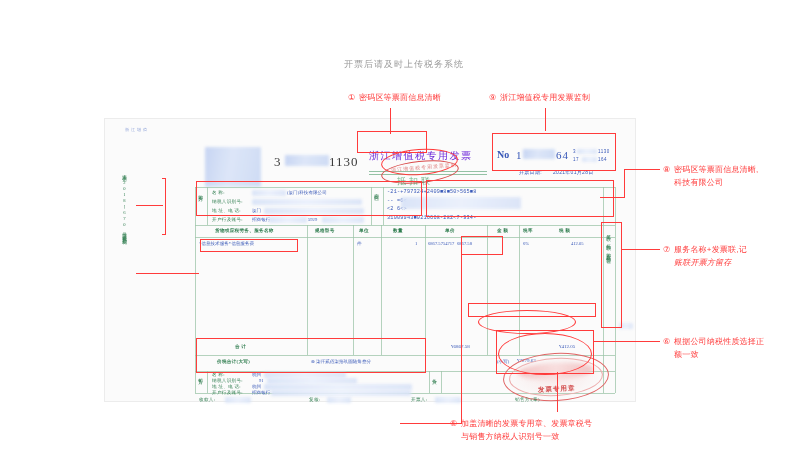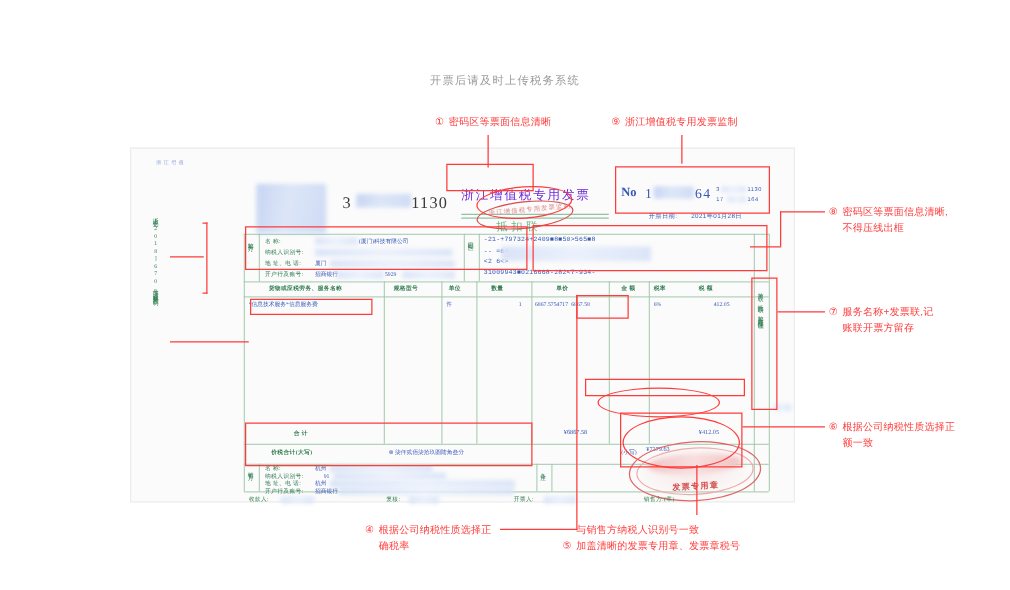--- a/index.html
+++ b/index.html
@@ -304,60 +304,56 @@
   <div class="anno" style="left:489px;top:91px;">
     <span class="num">⑨</span><span>浙江增值税专用发票监制</span>
   </div>
   <div class="vl" style="left:545px;top:108px;height:23px;"></div>
   <div class="rbox" style="left:492px;top:133px;width:122px;height:36px;"></div>
 
   <div class="roval" style="left:381px;top:149px;width:75px;height:24px;transform:rotate(-4deg);"></div>
 
   <div class="anno" style="left:663px;top:163px;">
     <div><span class="num">⑧</span><span>密码区等票面信息清晰,</span></div>
-    <div style="padding-left:11px;">不得压线出框</div>
+    <div style="padding-left:11px;">科技有限公司</div>
   </div>
   <div class="hl" style="left:624px;top:169px;width:36px;"></div>
   <div class="vl" style="left:624px;top:169px;height:28px;"></div>
   <div class="hl" style="left:600px;top:197px;width:25px;"></div>
   <div class="rbox" style="left:426px;top:180px;width:186px;height:35px;"></div>
 
   <div class="hl" style="left:136px;top:205px;width:27px;"></div>
   <div class="rbox" style="left:162px;top:178px;width:3px;height:55px;border-left:none;"></div>
 
   <div class="hl" style="left:136px;top:273px;width:63px;"></div>
   <div class="rbox" style="left:196px;top:181px;width:224px;height:33px;"></div>
   <div class="rbox" style="left:196px;top:338px;width:228px;height:33px;"></div>
 
   <div class="anno" style="left:663px;top:243px;">
     <div><span class="num">⑦</span><span>服务名称+发票联,记</span></div>
-    <div style="padding-left:11px;">账联开票方留存</div>
+    <div style="padding-left:11px;font-style:italic;">账联开票方留存</div>
   </div>
   <div class="hl" style="left:622px;top:249px;width:38px;"></div>
   <div class="rbox" style="left:601px;top:222px;width:19px;height:104px;"></div>
 
   <div class="anno" style="left:663px;top:335px;">
     <div><span class="num">⑥</span><span>根据公司纳税性质选择正</span></div>
     <div style="padding-left:11px;">额一致</div>
   </div>
   <div class="hl" style="left:594px;top:341px;width:66px;"></div>
   <div class="rbox" style="left:468px;top:303px;width:126px;height:12px;"></div>
   <div class="roval" style="left:478px;top:310px;width:96px;height:22px;"></div>
 
-  <div class="anno" style="left:292px;top:417px;">
-    <div><span class="num">④</span><span>根据公司纳税性质选择正</span></div>
-    <div style="padding-left:11px;">确税率</div>
-  </div>
   <div class="hl" style="left:400px;top:423px;width:62px;"></div>
   <div class="vl" style="left:461px;top:236px;height:188px;"></div>
   <div class="rbox" style="left:461px;top:236px;width:40px;height:17px;"></div>
 
   <div class="anno" style="left:450px;top:417px;">
+    <div><span class="num">⑤</span><span>加盖清晰的发票专用章、发票章税号</span></div>
     <div style="padding-left:11px;">与销售方纳税人识别号一致</div>
-    <div><span class="num">⑤</span><span>加盖清晰的发票专用章、发票章税号</span></div>
   </div>
   <div class="vl" style="left:557px;top:372px;height:40px;"></div>
   <div class="rbox" style="left:496px;top:330px;width:96px;height:42px;"></div>
   <div class="roval" style="left:498px;top:333px;width:92px;height:40px;"></div>
 
   <div class="rbox" style="left:200px;top:239px;width:96px;height:11px;"></div>
 
 </div>
 
 </body></html>

